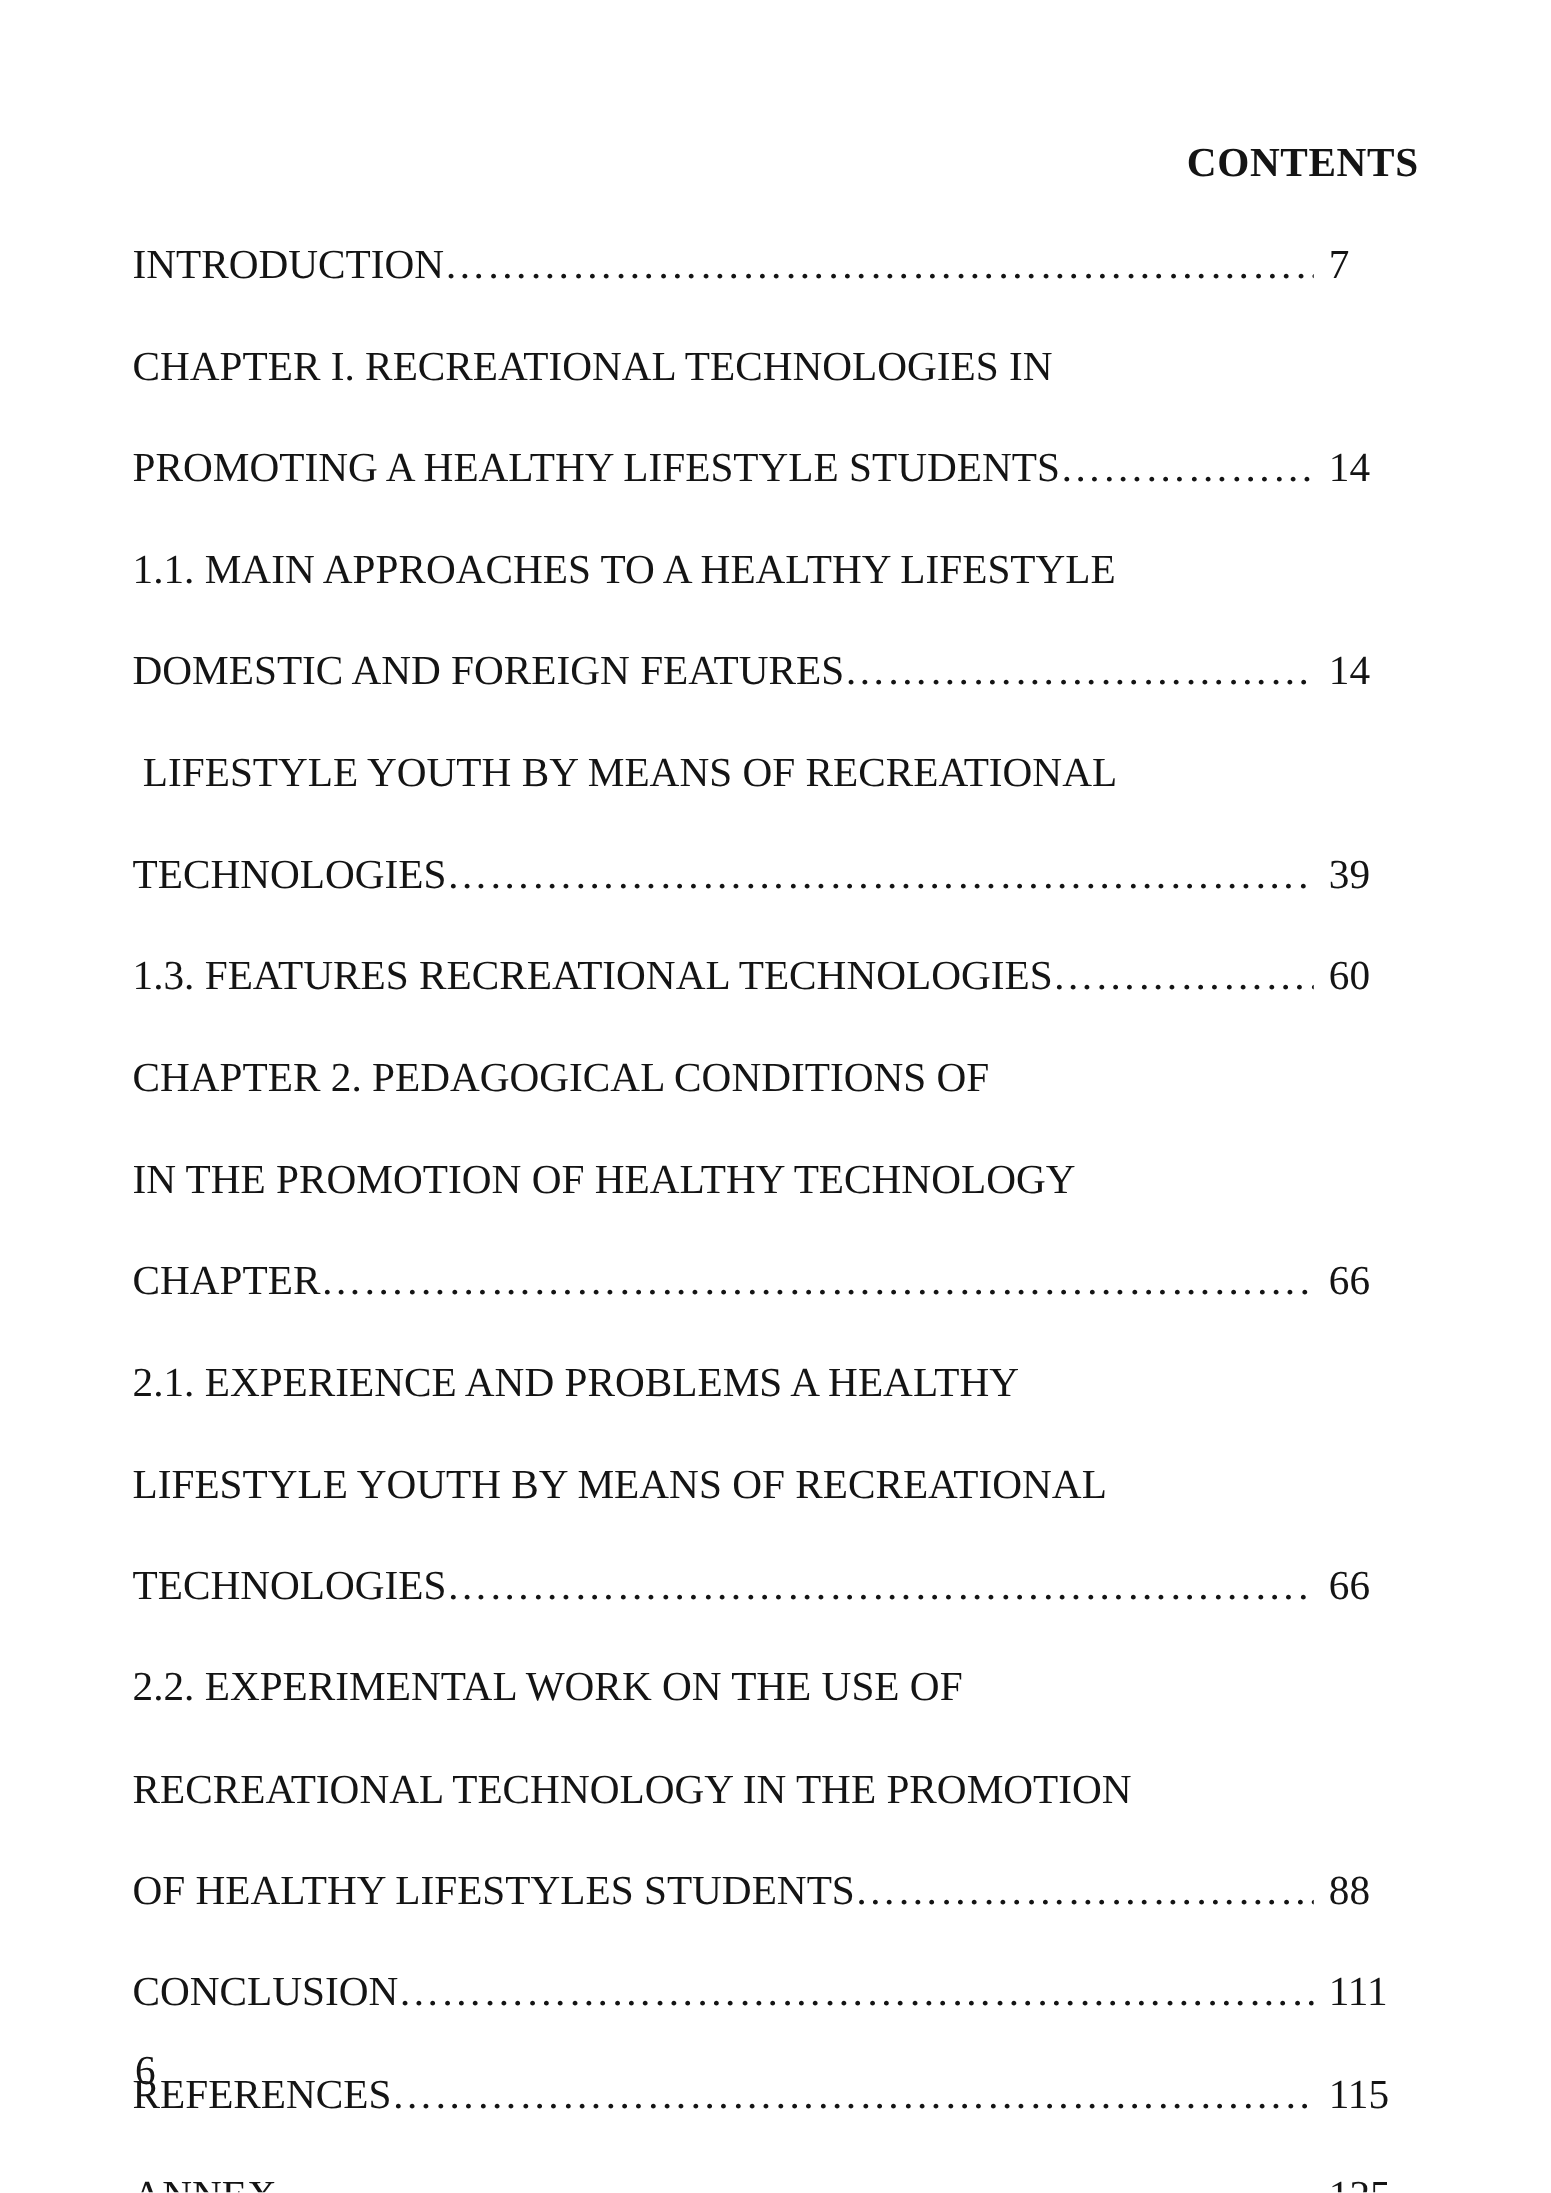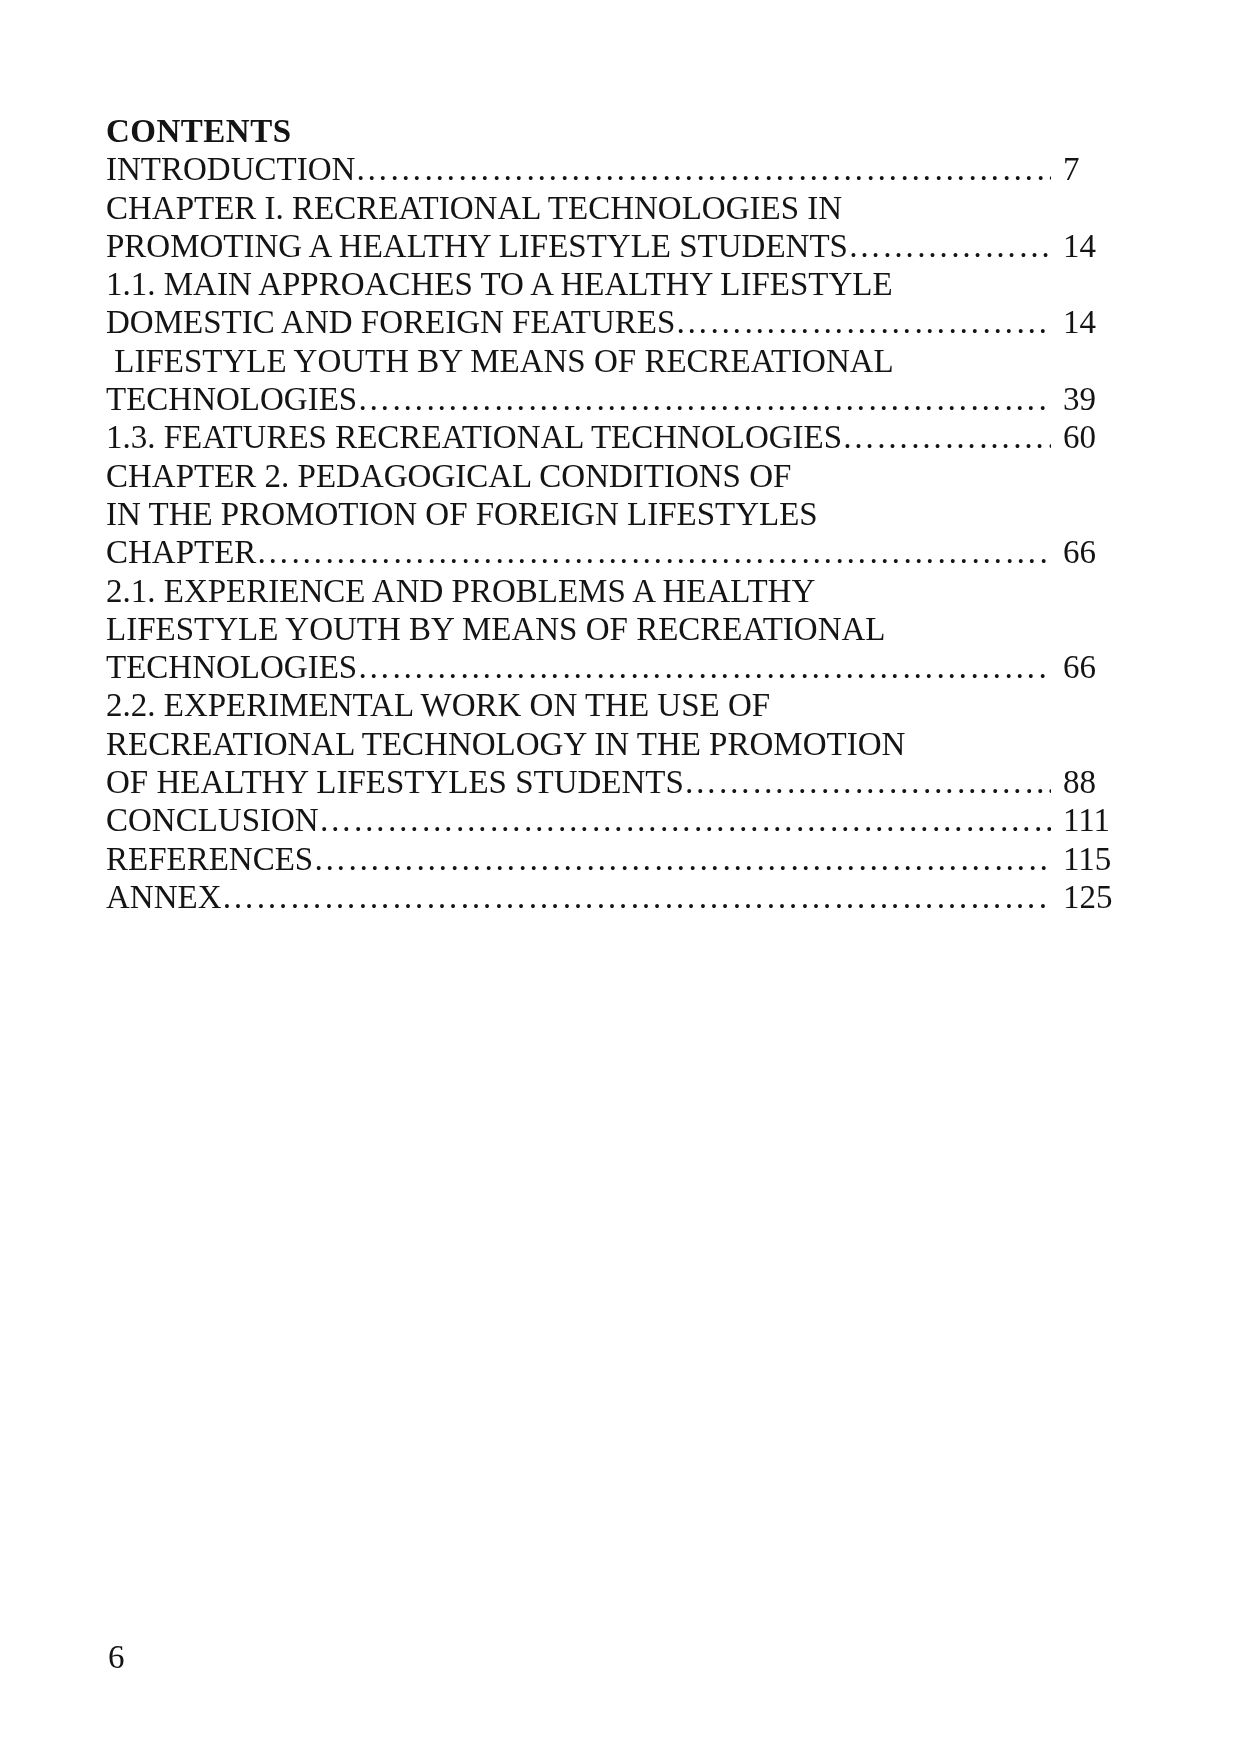--- a/index.html
+++ b/index.html
@@ -19,30 +19,31 @@
     overflow: hidden;
   }
   .content {
     position: absolute;
     left: 106px;
     top: 112px;
     width: 1029px;
   }
   .doc-title {
     font-weight: bold;
-    text-align: left;
+    text-align: right;
     letter-spacing: 0.5px;
   }
   .toc-row {
     display: flex;
     align-items: baseline;
   }
   .toc-label {
     flex: 0 0 auto;
     white-space: pre;
+    margin-top: 43px;
   }
   .toc-leader {
     flex: 1 1 auto;
     overflow: hidden;
     white-space: nowrap;
     margin-right: 12px;
     letter-spacing: 1px;
   }
   .toc-leader.hidden { visibility: hidden; }
   .toc-pagenum {
@@ -102,21 +103,21 @@
           <span class="toc-label">1.3. FEATURES RECREATIONAL TECHNOLOGIES</span>
           <span class="toc-leader">……………………………………………………………………………………………………………………………</span>
           <span class="toc-pagenum">60</span>
         </div>
         <div class="toc-row">
           <span class="toc-label">CHAPTER 2. PEDAGOGICAL CONDITIONS OF</span>
           <span class="toc-leader hidden"></span>
           <span class="toc-pagenum"></span>
         </div>
         <div class="toc-row">
-          <span class="toc-label">IN THE PROMOTION OF FOREIGN LIFESTYLES</span>
+          <span class="toc-label">IN THE PROMOTION OF HEALTHY TECHNOLOGY</span>
           <span class="toc-leader hidden"></span>
           <span class="toc-pagenum"></span>
         </div>
         <div class="toc-row">
           <span class="toc-label">CHAPTER</span>
           <span class="toc-leader">……………………………………………………………………………………………………………………………</span>
           <span class="toc-pagenum">66</span>
         </div>
         <div class="toc-row">
           <span class="toc-label">2.1. EXPERIENCE AND PROBLEMS A HEALTHY</span>

